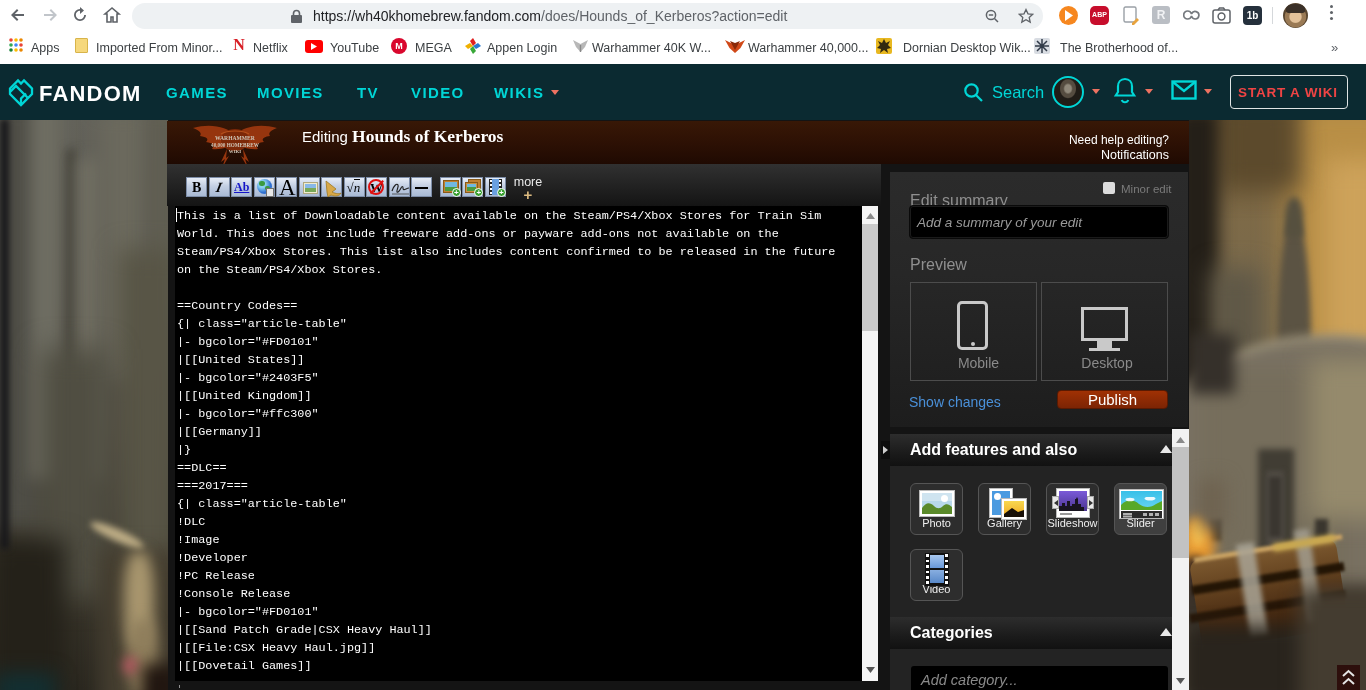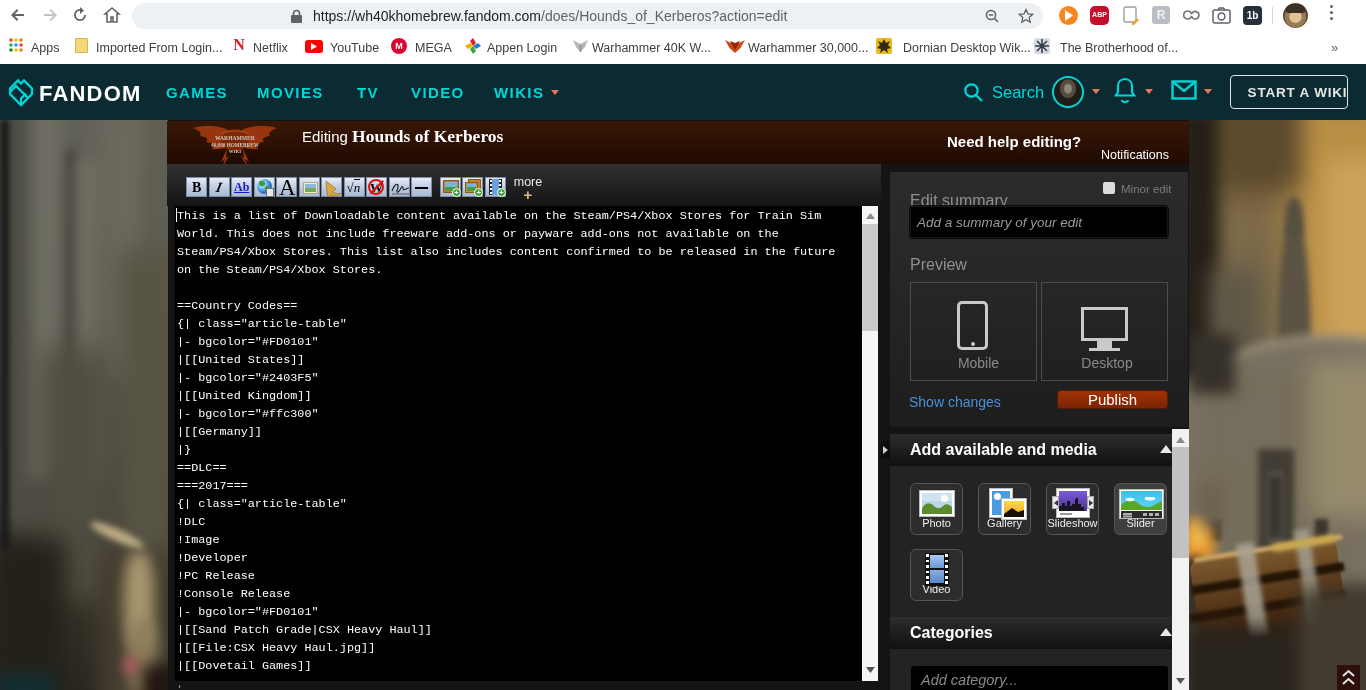--- a/index.html
+++ b/index.html
@@ -180,21 +180,21 @@
         <circle cx="12" cy="2" r="1.8" fill="#ea8600"></circle>
         <circle cx="2" cy="7" r="1.8" fill="#34a853"></circle>
         <circle cx="7" cy="7" r="1.8" fill="#4285f4"></circle>
         <circle cx="12" cy="7" r="1.8" fill="#ea4335"></circle>
         <circle cx="2" cy="12" r="1.8" fill="#188038"></circle>
         <circle cx="7" cy="12" r="1.8" fill="#fbbc04"></circle>
         <circle cx="12" cy="12" r="1.8" fill="#ea8600"></circle>
       </svg>
     <div class="bktxt" style="left:31px">Apps</div>
     <div class="abs" style="left:75px;top:6px;width:13px;height:15px;background:#f6d87c;border:1px solid #d8b44a;border-radius:1px"></div>
-    <div class="bktxt" style="left:96px">Imported From Login...</div>
+    <div class="bktxt" style="left:96px">Imported From Minor...</div>
     <div class="abs" style="left:233px;top:4px;width:12px;height:17px;text-align:center;font-size:16px;font-weight:bold;color:#d81f26;font-family:'Liberation Serif',serif">N</div>
     <div class="bktxt" style="left:253px">Netflix</div>
     <div class="abs" style="left:305px;top:8px;width:18px;height:13px;background:#f00;border-radius:3px"></div>
     <svg class="abs" style="left:311px;top:11px" width="6" height="7" viewBox="0 0 6 7">
         <path d="M0 0l6 3.5L0 7z" fill="#fff"></path>
       </svg>
     <div class="bktxt" style="left:330px">YouTube</div>
     <div class="abs" style="left:391px;top:6px;width:16px;height:16px;border-radius:50%;background:#d9072d"></div>
     <div class="abs" style="left:391px;top:9px;width:16px;text-align:center;font-size:9px;font-weight:bold;color:#fff">M</div>
     <div class="bktxt" style="left:415px">MEGA</div>
@@ -207,21 +207,21 @@
     <div class="bktxt" style="left:487px">Appen Login</div>
     <svg class="abs" style="left:572px;top:8px" width="17" height="12" viewBox="0 0 17 12">
         <path d="M8.5 4L1 0l3 7 4.5 5L13 7l3-7z" fill="#b8b8b8"></path>
         <path d="M8.5 5v7" stroke="#888" stroke-width="1.4"></path>
       </svg>
     <div class="bktxt" style="left:592px">Warhammer 40K W...</div>
     <svg class="abs" style="left:725px;top:8px" width="20" height="13" viewBox="0 0 20 13">
         <path d="M10 5L0 0l4.5 8L10 13l5.5-5L20 0z" fill="#d04818"></path>
         <path d="M10 3L5 1l5 9 5-9z" fill="#8a2808"></path>
       </svg>
-    <div class="bktxt" style="left:748px">Warhammer 30,000...</div>
+    <div class="bktxt" style="left:748px">Warhammer 40,000...</div>
     <div class="abs" style="left:876px;top:6px;width:16px;height:16px;background:#e8b820;border-radius:2px"></div>
     <svg class="abs" style="left:877px;top:7px" width="14" height="14" viewBox="0 0 14 14">
         <path d="M7 0l2 4 4-2-2 4 3 3-4 1 1 4-4-3-4 3 1-4-4-1 3-3-2-4 4 2z" fill="#332a10"></path>
         <circle cx="7" cy="7" r="2.2" fill="#332a10"></circle>
       </svg>
     <div class="bktxt" style="left:903px">Dornian Desktop Wik...</div>
     <div class="abs" style="left:1034px;top:6px;width:16px;height:16px;background:#d8dce2;border-radius:2px"></div>
     <svg class="abs" style="left:1035px;top:7px" width="14" height="14" viewBox="0 0 14 14">
         <path d="M2 2l10 10M12 2L2 12M7 0v14M0 7h14" stroke="#303a48" stroke-width="1.5"></path>
       </svg>
@@ -253,26 +253,26 @@
         <path d="M12 2c-4.4 0-7 3.2-7 7.5V15l-2.2 3.5h18.4L19 15V9.5C19 5.2 16.4 2 12 2z" fill="none" stroke="#00d6d6" stroke-width="2.2"></path>
         <path d="M8.8 23a3.4 3.4 0 0 0 6.4 0" fill="none" stroke="#00d6d6" stroke-width="2.2"></path>
       </svg>
     <div class="caret" style="left:1145px;top:25px"></div>
     <svg class="abs" style="left:1171px;top:16px" width="26" height="20" viewBox="0 0 26 20">
         <rect x="1.5" y="1.5" width="23" height="17" fill="none" stroke="#00d6d6" stroke-width="2.4"></rect>
         <path d="M2 2l11 9 11-9" fill="none" stroke="#00d6d6" stroke-width="2.4"></path>
       </svg>
     <div class="caret" style="left:1204px;top:25px"></div>
     <div class="abs" style="left:1230px;top:11px;width:118px;height:34px;border:1.5px solid #dfe5e5;border-radius:4px"></div>
-    <div class="abs" style="left:1230px;top:21px;width:135px;text-align:center;font-size:13.5px;font-weight:bold;color:#e5e5e5;letter-spacing:0.8px">START A WIKI</div>
+    <div class="abs" style="left:1230px;top:21px;width:116px;text-align:center;font-size:13.5px;font-weight:bold;color:#ef4444;letter-spacing:0.8px">START A WIKI</div>
   </div>
 
   <div id="wikihead">
     <div class="abs" style="left:135px;top:5px;font-size:15px;color:#fff">Editing <span style="font-family:'Liberation Serif',serif;font-size:17.5px;font-weight:bold">Hounds of Kerberos</span></div>
-    <div class="abs" style="left:780px;top:12px;width:222px;font-size:15px;font-weight:bold;color:#fff">Need help editing?</div>
+    <div class="abs" style="left:780px;top:12px;width:222px;text-align:right;font-size:12px;font-weight:normal;color:#fff">Need help editing?</div>
     <div class="abs" style="left:780px;top:27px;width:222px;text-align:right;font-size:12.5px;color:#fff">Notifications</div>
   </div>
 
   <svg class="abs" style="left:191px;top:122px" width="88" height="46" viewBox="0 0 88 46">
     <g fill="#96350e">
       <path d="M44 13 C36 5 20 1 2 6 C9 9 11 11 9 14 C16 15 18 17 15 20 C22 21 24 23 21 27 C30 28 38 25 44 21 Z"></path>
       <path d="M44 13 C52 5 68 1 86 6 C79 9 77 11 79 14 C72 15 70 17 73 20 C66 21 64 23 67 27 C58 28 50 25 44 21 Z"></path>
       <path d="M36 27 L30 40 L34 37 L31 46 L38 34 L35 36 Z"></path>
       <path d="M52 27 L58 40 L54 37 L57 46 L50 34 L53 36 Z"></path>
     </g>
@@ -414,21 +414,21 @@
     <div class="abs" style="left:167px;top:218px;width:111px;height:19px;border-radius:4px;background:linear-gradient(180deg,#a03104 0%,#7c2404 100%);border:1px solid #5a1a02"></div>
     <div class="abs" style="left:167px;top:219px;width:111px;text-align:center;font-size:15px;color:#fff">Publish</div>
   </div>
 
   <div class="abs" style="left:881px;top:441px;width:9px;height:18px;background:#0d0d0d"></div>
   <svg class="abs" style="left:883px;top:446px" width="5" height="8" viewBox="0 0 5 8">
       <path d="M0 0l5 4-5 4z" fill="#cfcfcf"></path>
     </svg>
 
   <div class="sechead" style="top:434px">
-      <div class="sectitle">Add available and media</div>
+      <div class="sectitle">Add features and also</div>
     <svg class="abs" style="left:270px;top:11px" width="12" height="8" viewBox="0 0 12 8">
         <path d="M6 0l6 8H0z" fill="#e8e8e8"></path>
       </svg>
   </div>
   <div class="abs" style="left:890px;top:466px;width:282px;height:151px;background:#232323"></div>
   <div class="fbox" style="left:910px;top:483px">
       <div class="flabel">Photo</div>
     <div class="abs" style="left:8px;top:6px;width:36px;height:27px;background:#fff;border:1px solid #bbb"></div>
     <div class="abs" style="left:11px;top:9px;width:30px;height:21px;background:linear-gradient(180deg,#cfe4f0 0 40%,#b8d8ea 40% 100%)"></div>
     <div class="abs" style="left:30px;top:11px;width:7px;height:7px;border-radius:50%;background:#fff"></div>

